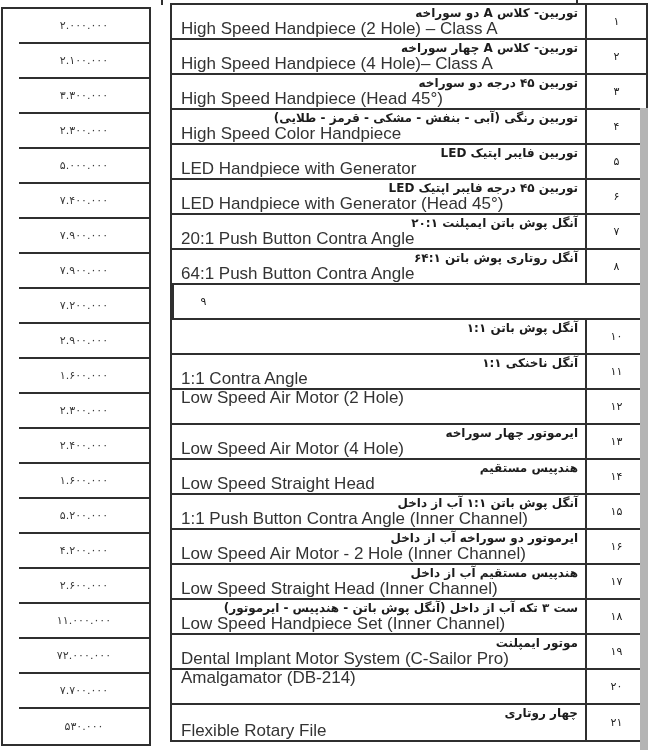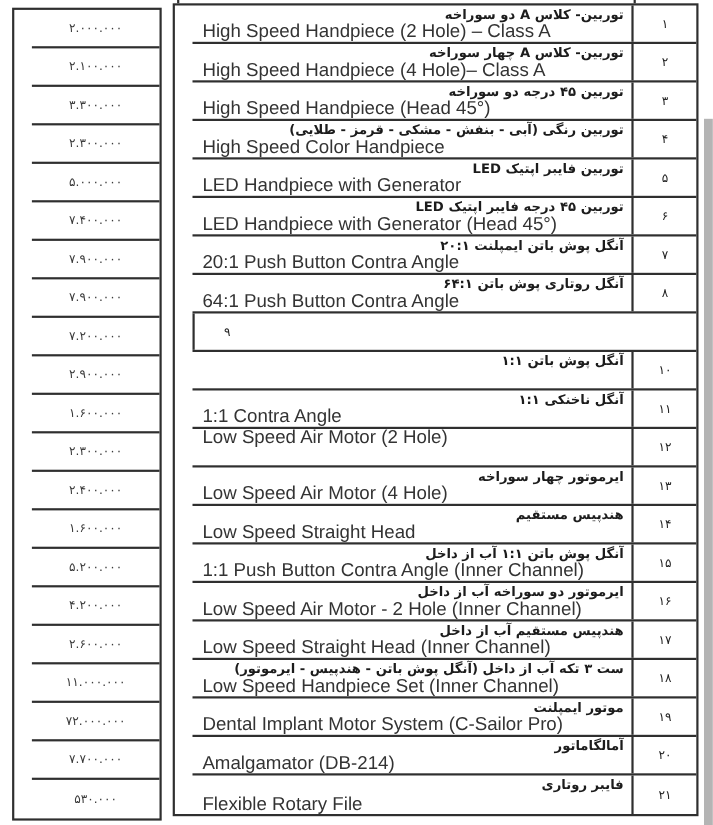--- a/index.html
+++ b/index.html
@@ -25,41 +25,40 @@
     position:absolute;left:40px;top:-10px;height:13px;width:80px;
     overflow:hidden;text-align:center;
     font-size:10px;letter-spacing:2px;color:#6a6a6a;
   }
   .stub{position:absolute;background:var(--border);}
   .stub-main-left{left:161px;top:0;width:2px;height:5px;}
   .stub-num{left:576px;top:0;width:2px;height:4px;}
 
   
   .price-block{
-    position:absolute;left:11px;top:7px;width:136px;
+    position:absolute;left:1px;top:7px;width:150px;
     border:2px solid var(--border);
     background:var(--bg);
     padding-left:16px;
   }
   .price-cell{
     height:35px;border-bottom:2px solid var(--border);
     display:flex;align-items:center;justify-content:center;
   }
   .price-cell:last-child{border-bottom:none;justify-content:center;}
   .price-text{
     font-size:11px;color:var(--price);letter-spacing:1.5px;
     direction:ltr;white-space:nowrap;
   }
 
   
   .main-block{
-    position:absolute;left:157px;top:3px;width:478px;
+    position:absolute;left:170px;top:3px;width:478px;
     border:2px solid var(--border);
     background:var(--bg);
-    padding-left:16px;
   }
   .main-row{
     height:35px;border-bottom:2px solid var(--border);
     display:flex;flex-direction:row;
   }
   .main-row:last-child{border-bottom:none;}
   .desc-cell{
     width:413px;
     padding:1px 7px 2px 9px;
     display:flex;flex-direction:column;justify-content:space-between;
@@ -364,31 +363,30 @@
       <div class="fa-name">موتور ایمپلنت</div>
       <div class="en-name">Dental Implant Motor System (C-Sailor Pro)</div>
     </div>
     <div class="num-cell">
       <span class="num-text">۱۹</span>
     </div>
   </div>
 
   <div class="main-row">
     <div class="desc-cell">
-      <div class="fa-name">آمالگاماتور</div>
       <div class="en-name">Amalgamator (DB-214)</div>
     </div>
     <div class="num-cell">
       <span class="num-text">۲۰</span>
     </div>
   </div>
 
   <div class="main-row">
     <div class="desc-cell">
-      <div class="fa-name">فایبر روتاری</div>
+      <div class="fa-name">چهار روتاری</div>
       <div class="en-name">Flexible Rotary File</div>
     </div>
     <div class="num-cell">
       <span class="num-text">۲۱</span>
     </div>
   </div>
 </div>
 
   <div class="scan-edge"></div>
 </div>

